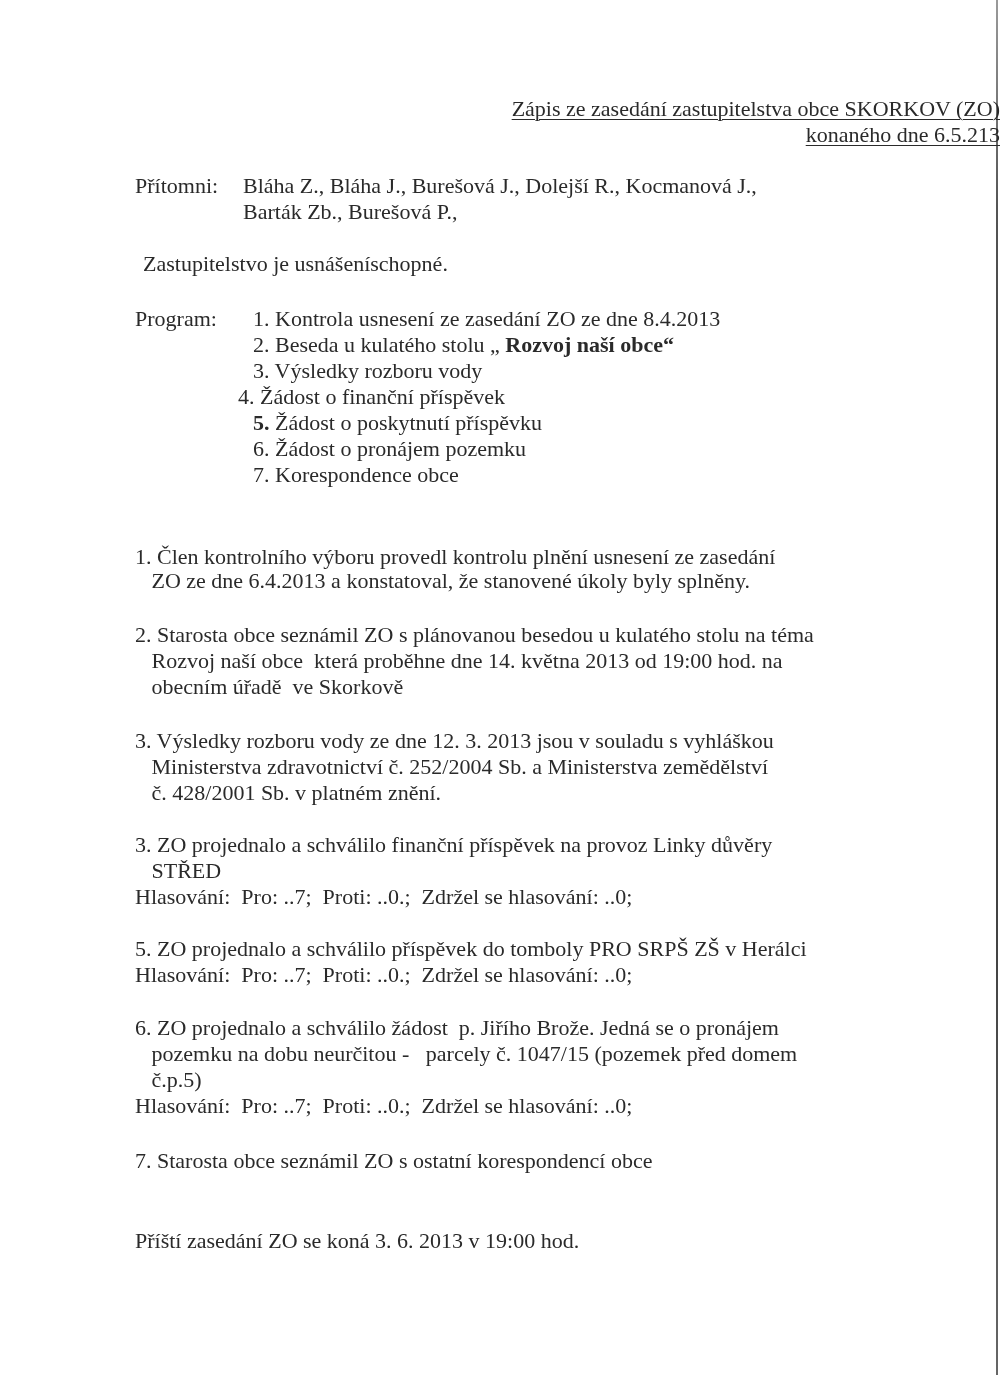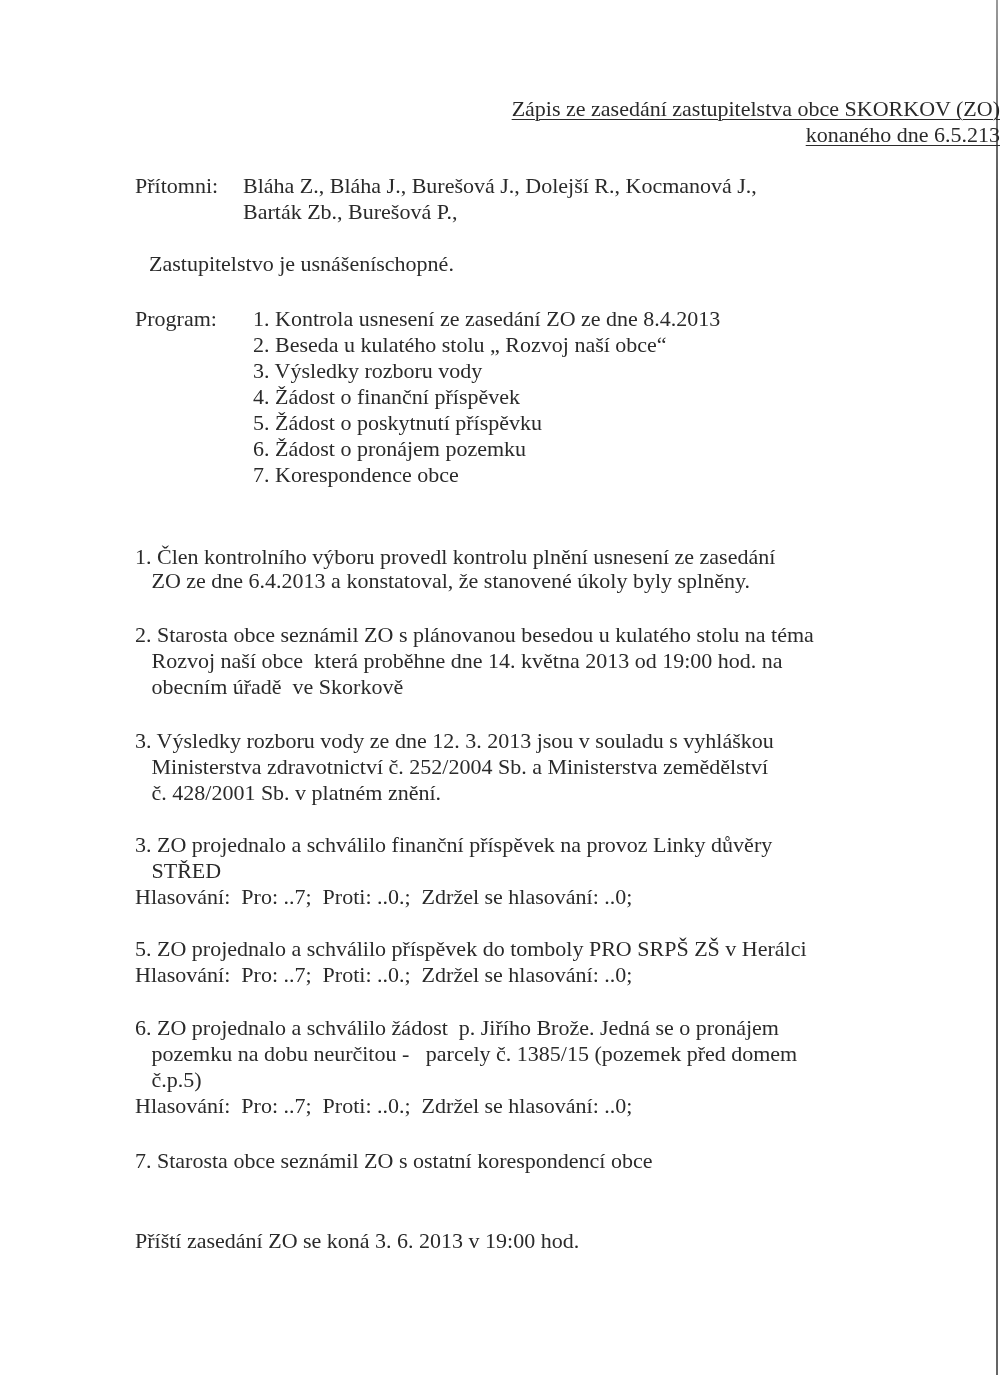--- a/index.html
+++ b/index.html
@@ -3,61 +3,61 @@
 <meta charset="utf-8">
 <style>
   html, body { margin: 0; padding: 0; background: #ffffff; }
   body { width: 1000px; height: 1375px; position: relative; overflow: hidden;
          font-family: "Liberation Serif", "DejaVu Serif", serif; color: #2a2a2a; }
   .scan-edge { position: absolute; left: 996px; top: 0; width: 2px; height: 1375px;
                background: linear-gradient(to bottom, #9a9a9a 0%, #555 15%, #333 40%, #444 70%, #666 100%); }
   .line { position: absolute; white-space: pre; font-size: 22px; line-height: 26px; }
   .title { position: absolute; left: 0; width: 1000px; text-align: right; font-size: 22px;
            line-height: 26px; text-decoration: underline; text-underline-offset: 3px; text-decoration-thickness: 1px; }
-  b { font-weight: normal; }
+  b { font-weight: bold; }
 </style>
 </head>
 <body>
 
 <div class="scan-edge"></div>
 
 <div class="title" style="top:96px">Zápis ze zasedání zastupitelstva obce SKORKOV (ZO)</div>
 <div class="title" style="top:122px">konaného dne 6.5.213</div>
 
 <div class="line" style="left:135px; top:173px">Přítomni:</div>
 <div class="line" style="left:243px; top:173px">Bláha Z., Bláha J., Burešová J., Dolejší R., Kocmanová J.,</div>
 <div class="line" style="left:243px; top:199px">Barták Zb., Burešová P.,</div>
 
-<div class="line" style="left:149px; top:251px">Zastupitelstvo je usnášeníschopné.</div>
+<div class="line" style="left:143px; top:251px">Zastupitelstvo je usnášeníschopné.</div>
 
 <div class="line" style="left:135px; top:306px">Program:</div>
 <div id="program-list">
     <div class="line" style="left: 253px; top: 306px;"><span>1.</span> <span>Kontrola usnesení ze zasedání ZO ze dne 8.4.2013</span></div>
     <div class="line" style="left: 253px; top: 332px;"><span>2.</span> <span>Beseda u kulatého stolu „ </span><b>Rozvoj naší obce“</b></div>
     <div class="line" style="left: 253px; top: 358px;"><span>3.</span> <span>Výsledky rozboru vody</span></div>
-    <div class="line" style="left: 253px; top: 384px; font-family: Liberation Serif, serif;"><span>4.</span> <span>Žádost o finanční příspěvek</span></div>
+    <div class="line" style="left: 238px; top: 384px; font-family: Liberation Serif, serif;"><span>4.</span> <span>Žádost o finanční příspěvek</span></div>
     <div class="line" style="left: 253px; top: 410px;"><b>5.</b> <span>Žádost o poskytnutí příspěvku</span></div>
     <div class="line" style="left: 253px; top: 436px;"><span>6.</span> <span>Žádost o pronájem pozemku</span></div>
     <div class="line" style="left: 253px; top: 462px;"><span>7.</span> <span>Korespondence obce</span></div>
   </div>
 
 <div id="resolutions">
     <div class="line" style="left: 135px; top: 544px;">1. Člen kontrolního výboru provedl kontrolu plnění usnesení ze zasedání</div>
     <div class="line" style="left: 135px; top: 568px;">   ZO ze dne 6.4.2013 a konstatoval, že stanovené úkoly byly splněny.</div>
     <div class="line" style="left: 135px; top: 622px;">2. Starosta obce seznámil ZO s plánovanou besedou u kulatého stolu na téma</div>
     <div class="line" style="left: 135px; top: 648px;">   Rozvoj naší obce  která proběhne dne 14. května 2013 od 19:00 hod. na</div>
     <div class="line" style="left: 135px; top: 674px;">   obecním úřadě  ve Skorkově</div>
     <div class="line" style="left: 135px; top: 728px; text-align: center;">3. Výsledky rozboru vody ze dne 12. 3. 2013 jsou v souladu s vyhláškou</div>
     <div class="line" style="left: 135px; top: 754px;">   Ministerstva zdravotnictví č. 252/2004 Sb. a Ministerstva zemědělství</div>
     <div class="line" style="left: 135px; top: 780px;">   č. 428/2001 Sb. v platném znění.</div>
     <div class="line" style="left: 135px; top: 832px;">3. ZO projednalo a schválilo finanční příspěvek na provoz Linky důvěry</div>
     <div class="line" style="left: 135px; top: 858px;">   STŘED</div>
     <div class="line" style="left: 135px; top: 884px;">Hlasování:  Pro: ..7;  Proti: ..0.;  Zdržel se hlasování: ..0;</div>
     <div class="line" style="left: 135px; top: 936px;">5. ZO projednalo a schválilo příspěvek do tomboly PRO SRPŠ ZŠ v Herálci</div>
     <div class="line" style="left: 135px; top: 962px;">Hlasování:  Pro: ..7;  Proti: ..0.;  Zdržel se hlasování: ..0;</div>
     <div class="line" style="left: 135px; top: 1015px; text-align: right;">6. ZO projednalo a schválilo žádost  p. Jiřího Brože. Jedná se o pronájem</div>
-    <div class="line" style="left: 135px; top: 1041px;">   pozemku na dobu neurčitou -   parcely č. 1385/15 (pozemek před domem</div>
+    <div class="line" style="left: 135px; top: 1041px;">   pozemku na dobu neurčitou -   parcely č. 1047/15 (pozemek před domem</div>
     <div class="line" style="left: 135px; top: 1067px;">   č.p.5)</div>
     <div class="line" style="left: 135px; top: 1093px;">Hlasování:  Pro: ..7;  Proti: ..0.;  Zdržel se hlasování: ..0;</div>
     <div class="line" style="left: 135px; top: 1148px;">7. Starosta obce seznámil ZO s ostatní korespondencí obce</div>
   </div>
 
 <div class="line" style="left:135px; top:1228px">Příští zasedání ZO se koná 3. 6. 2013 v 19:00 hod.</div>
 
 </body></html>

